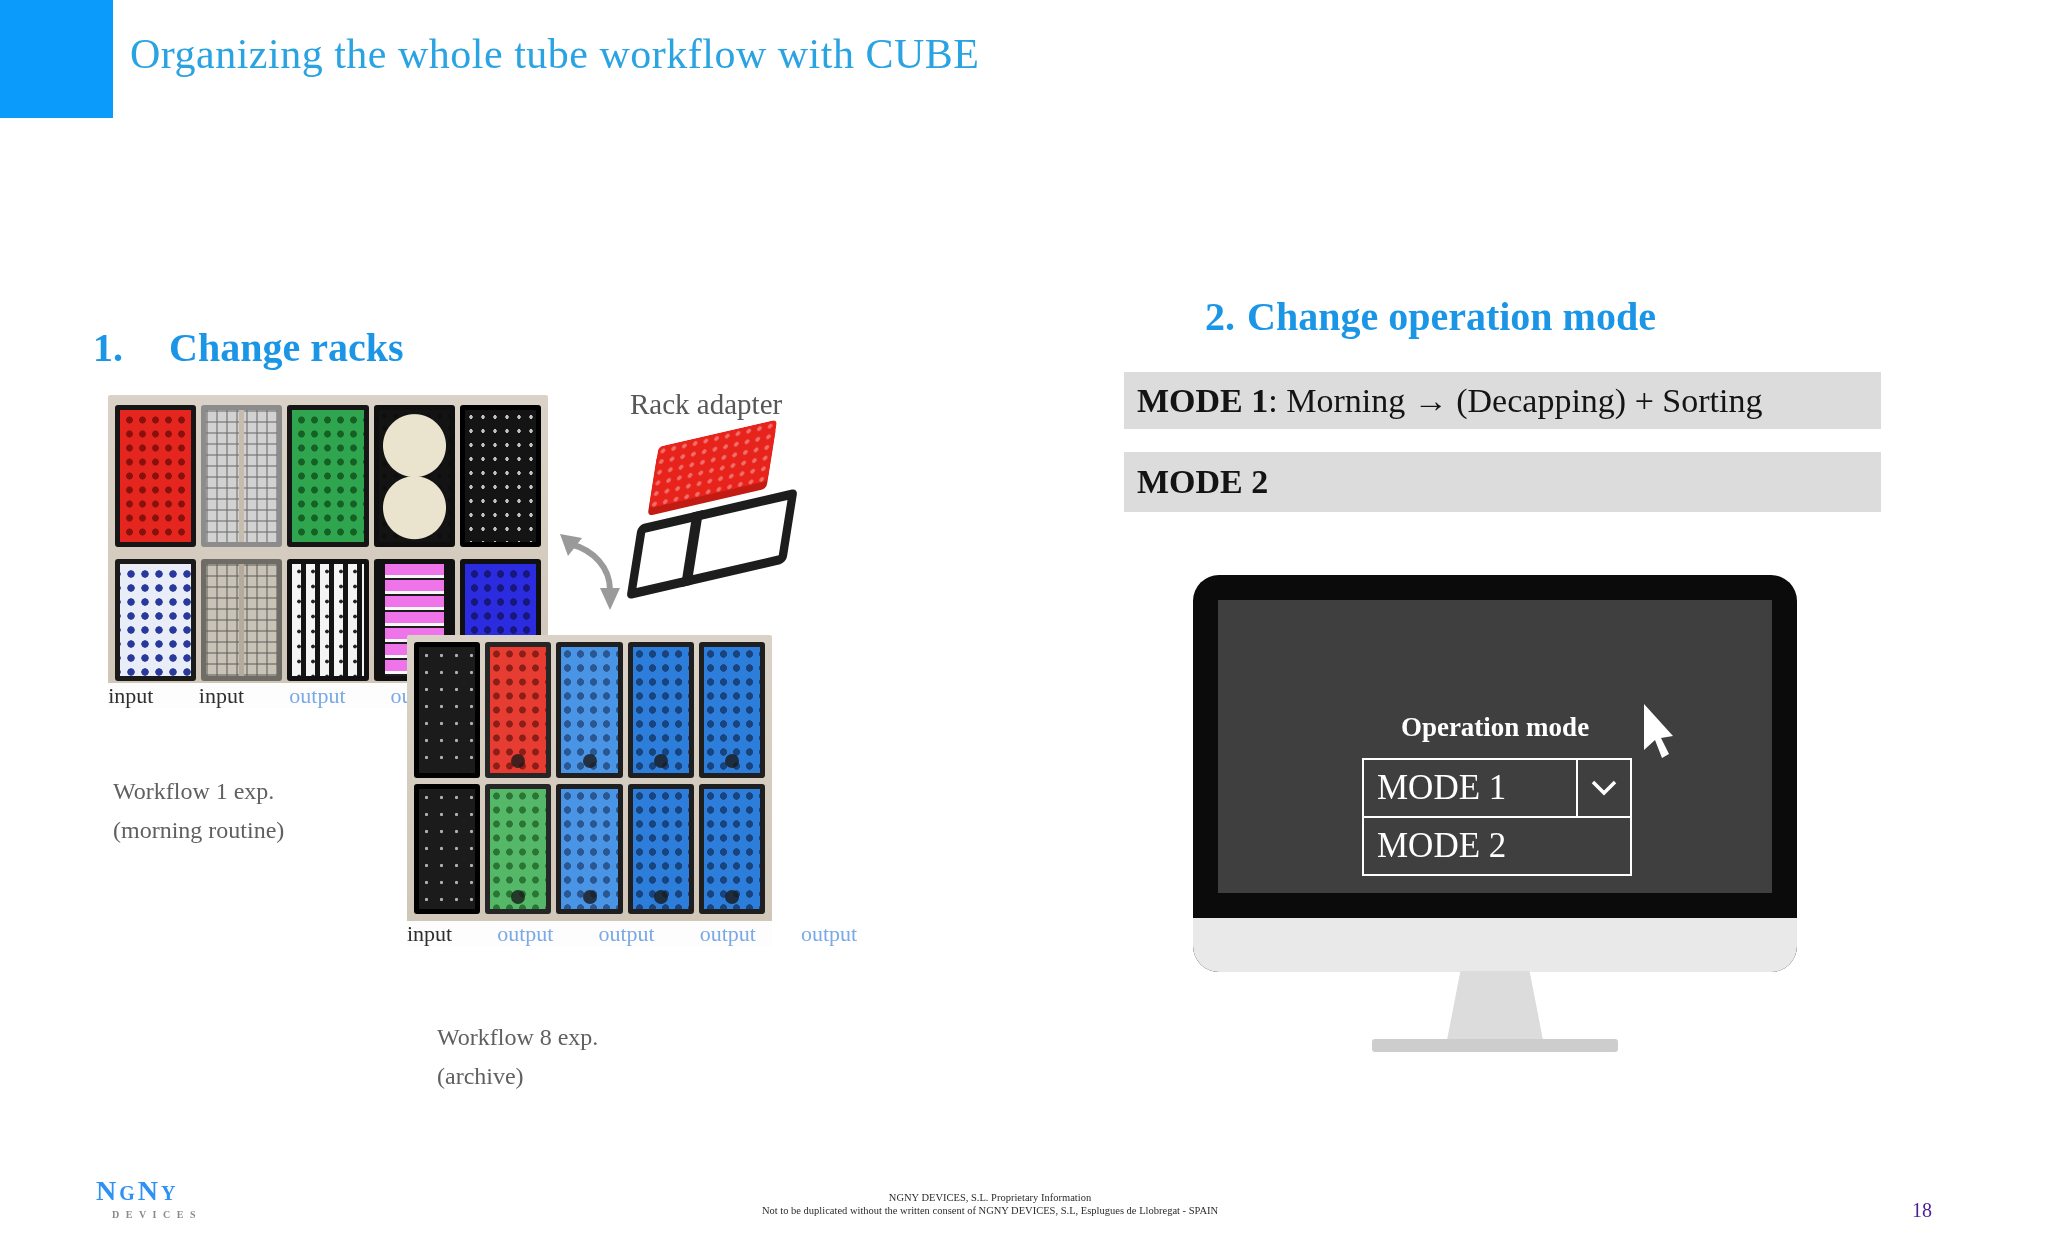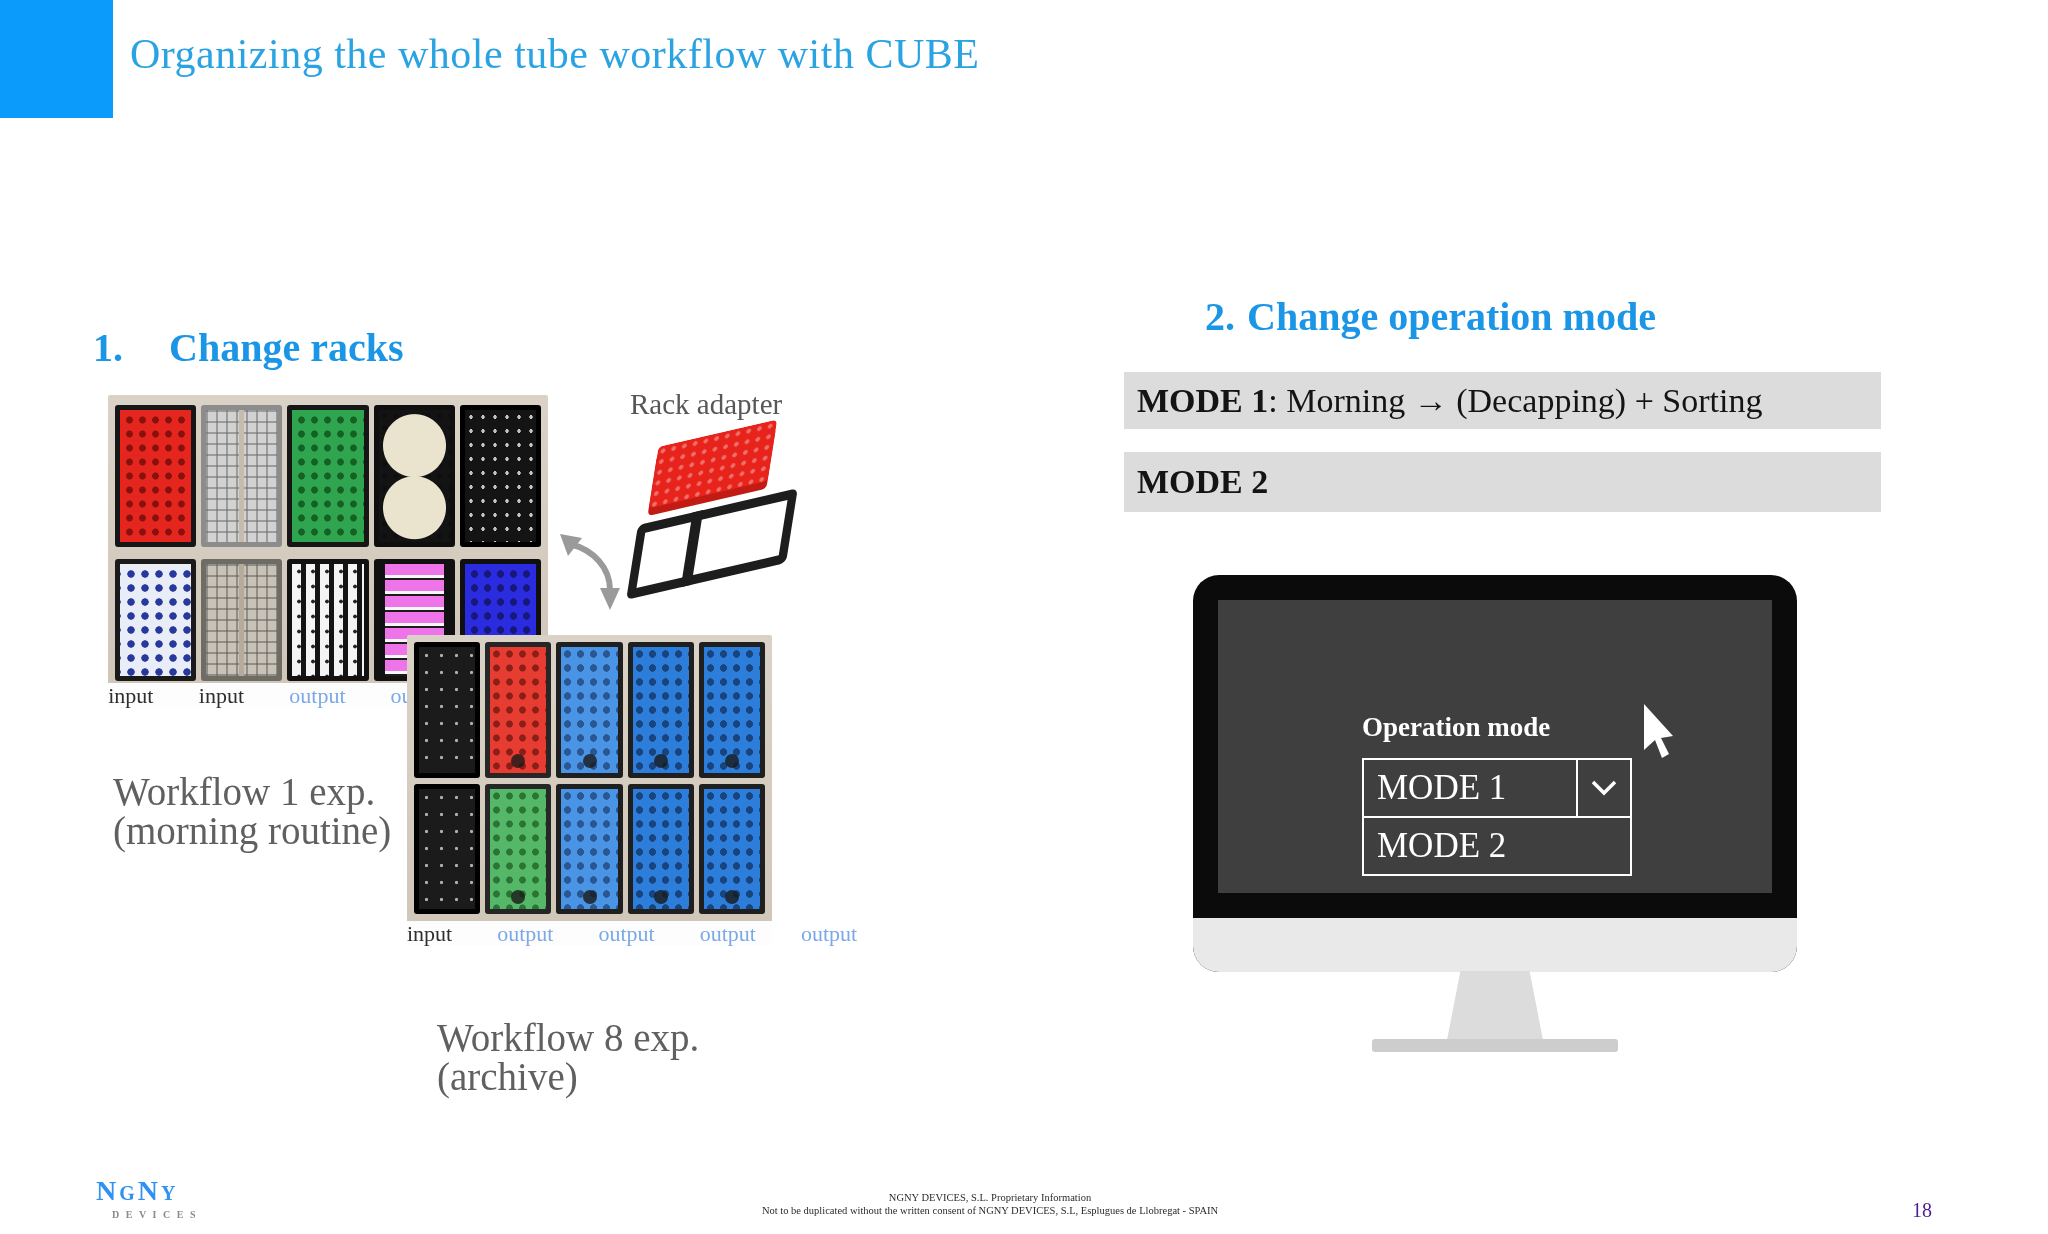--- a/index.html
+++ b/index.html
@@ -69,21 +69,21 @@
   .t-black2{border-color:#000;background-color:#1b1b1b;background-image:radial-gradient(rgba(255,255,255,.65) 1.2px,transparent 1.8px);background-size:15px 17px;}
   .t-red2{border-color:#262626;background-color:#e63c31;background-image:radial-gradient(rgba(50,0,0,.5) 3px,transparent 3.6px);background-size:13px 14px;}
   .t-green2{border-color:#262626;background-color:#54b868;background-image:radial-gradient(rgba(0,50,0,.5) 3px,transparent 3.6px);background-size:13px 14px;}
   .t-lightblue{border-color:#1f1f1f;background-color:#4a94e6;background-image:radial-gradient(rgba(10,25,60,.5) 3.2px,transparent 3.8px);background-size:13px 14px;}
   .t-midblue{border-color:#1f1f1f;background-color:#2d7edb;background-image:radial-gradient(rgba(8,20,50,.55) 3.2px,transparent 3.8px);background-size:13px 14px;}
   .t-red2::after,.t-green2::after,.t-lightblue::after,.t-midblue::after,.t-blue::after{
       content:'';position:absolute;bottom:5px;left:50%;width:14px;height:14px;transform:translateX(-50%);
       border-radius:50%;background:rgba(25,25,25,.8);}
 
   
-  .caption{position:absolute;font-size:39px;color:#606060;line-height:39px;}
+  .caption{position:absolute;font-size:24px;color:#606060;line-height:39px;}
   #wf1{left:113px;top:772px;}
   #wf2{left:437px;top:1018px;}
   #adapter-label{left:630px;top:388px;font-size:29px;color:#575757;position:absolute;}
 
   
   #adapter{left:600px;top:425px;width:200px;height:155px;}
   .red-tray{position:absolute;left:52px;top:10px;width:122px;height:58px;background:#e7231b;border-radius:5px;
       transform:rotate(-13deg) skewX(-22deg);box-shadow:0 7px 0 #c11b14;
       background-image:radial-gradient(rgba(255,255,255,.35) 2px,transparent 2.6px);background-size:11px 10px;}
   .black-frame{position:absolute;left:30px;top:84px;width:146px;height:52px;border:9px solid #1d1d1d;border-radius:6px;
@@ -95,21 +95,21 @@
 
   
   #monitor{left:1193px;top:575px;width:604px;height:480px;}
   .m-body{position:absolute;left:0;top:0;width:604px;height:397px;background:#0b0b0b;border-radius:26px;overflow:hidden;}
   .m-chin{position:absolute;left:0;bottom:0;width:100%;height:54px;background:#e9e9e9;}
   .m-screen{position:absolute;left:25px;top:25px;width:554px;height:293px;background:var(--screen_gray,#3f3f3f);}
   .m-neck{position:absolute;left:50%;top:396px;width:96px;height:69px;transform:translateX(-50%);
       background:#dcdcdc;clip-path:polygon(14% 0,86% 0,100% 100%,0 100%);}
   .m-base{position:absolute;left:50%;top:464px;width:246px;height:13px;transform:translateX(-50%);
       background:#cdcdcd;border-radius:3px;}
-  .op-label{position:absolute;left:144px;top:112px;width:266px;font-size:27px;font-weight:bold;color:#fff;}
+  .op-label{position:absolute;left:144px;top:112px;width:266px;text-align:center;font-size:27px;font-weight:bold;color:#fff;}
   .dropdown{position:absolute;left:144px;top:158px;width:266px;border:2px solid #fff;box-sizing:content-box;}
   .dd-row{height:56px;display:flex;align-items:center;color:#fff;font-size:35px;padding-left:13px;position:relative;}
   .dd-row.sel{border-bottom:2px solid #fff;}
   .dd-chev{position:absolute;right:0;top:0;bottom:0;width:52px;border-left:2px solid #fff;
       display:flex;align-items:center;justify-content:center;}
   .cursor-svg{position:absolute;left:424px;top:104px;}
 
   
   #logo{left:96px;top:1176px;color:var(--logo_blue,#2f92f3);font-weight:bold;line-height:30px;}
   .logo-lg{font-size:28px;letter-spacing:3px;}

